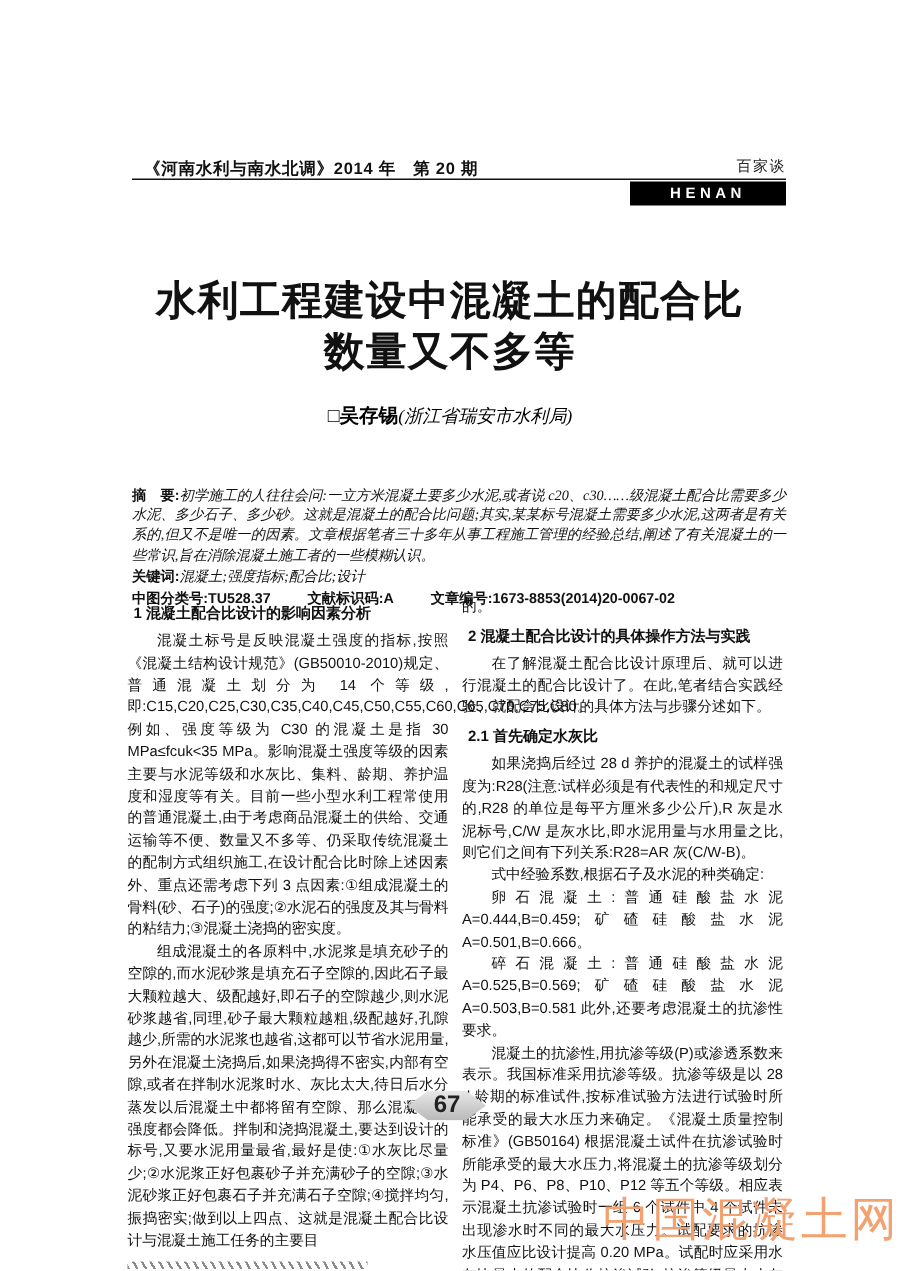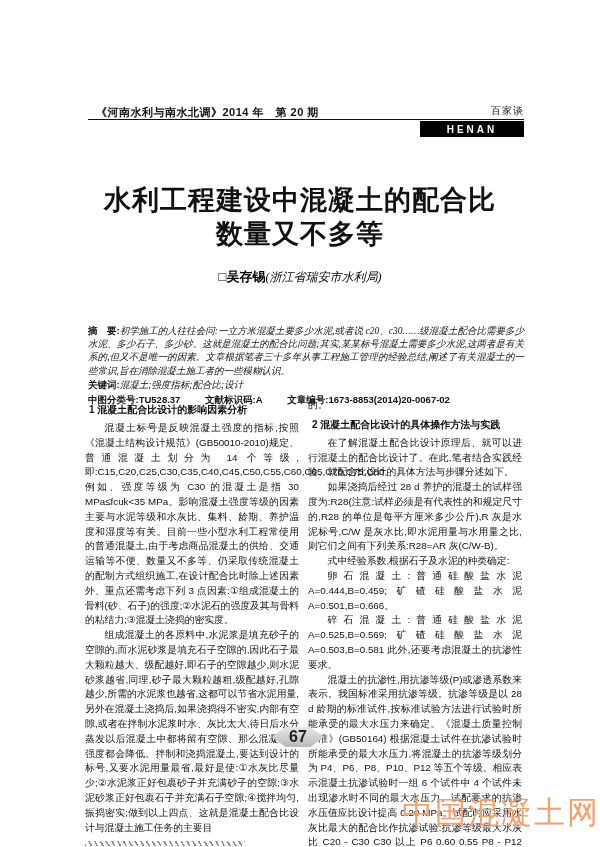--- a/index.html
+++ b/index.html
@@ -132,20 +132,21 @@
       <div class="bio">
         <p>
           <span class="bio-label">作者简历:</span><span class="bio-body">吴存锡(1963- ),工程师,主要从事水利工程建设管理工作。</span>
         </p>
       </div>
     </div>
     <div class="col">
       <p class="noindent">的。</p>
       <h3>2 混凝土配合比设计的具体操作方法与实践</h3>
       <p>在了解混凝土配合比设计原理后、就可以进行混凝土的配合比设计了。在此,笔者结合实践经验、就配合比设计的具体方法与步骤分述如下。</p>
+      <h3>2.1 首先确定水灰比</h3>
       <p>如果浇捣后经过 28 d 养护的混凝土的试样强度为:R28(注意:试样必须是有代表性的和规定尺寸的,R28 的单位是每平方厘米多少公斤),R 灰是水泥标号,C/W 是灰水比,即水泥用量与水用量之比,则它们之间有下列关系:R28=AR 灰(C/W-B)。</p>
       <p>式中经验系数,根据石子及水泥的种类确定:</p>
       <p>卵石混凝土:普通硅酸盐水泥 A=0.444,B=0.459;矿碴硅酸盐水泥 A=0.501,B=0.666。</p>
       <p>碎石混凝土:普通硅酸盐水泥 A=0.525,B=0.569;矿碴硅酸盐水泥 A=0.503,B=0.581 此外,还要考虑混凝土的抗渗性要求。</p>
       <p>混凝土的抗渗性,用抗渗等级(P)或渗透系数来表示。我国标准采用抗渗等级。抗渗等级是以 28 d 龄期的标准试件,按标准试验方法进行试验时所能承受的最大水压力来确定。《混凝土质量控制标准》(GB50164) 根据混凝土试件在抗渗试验时所能承受的最大水压力,将混凝土的抗渗等级划分为 P4、P6、P8、P10、P12 等五个等级。相应表示混凝土抗渗试验时一组 6 个试件中 4 个试件未出现渗水时不同的最大水压力。试配要求的抗渗水压值应比设计提高 0.20 MPa。试配时应采用水灰比最大的配合比作抗渗试验:抗渗等级最大水灰比 C20 - C30 C30 以上 P6 0.60 0.55 P8 - P12 0.55 0.50&gt;P12 0.50 0.45; 根据以上混凝土抗压与抗渗的标号求出的水灰比,取其较少者,即可初步确定水</p>
     </div>
   </div>
 
   <div class="page-num">
     <span class="diamond"></span>

